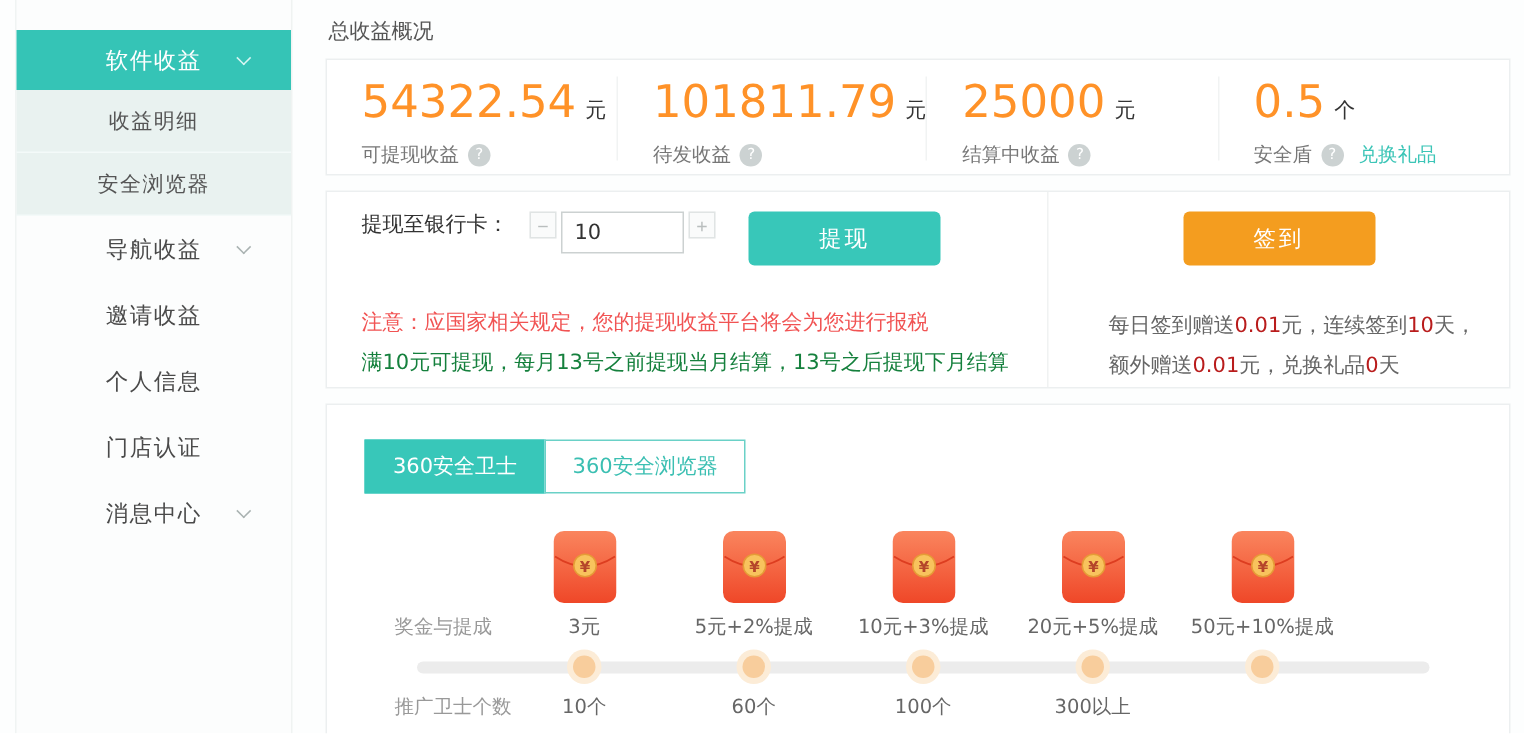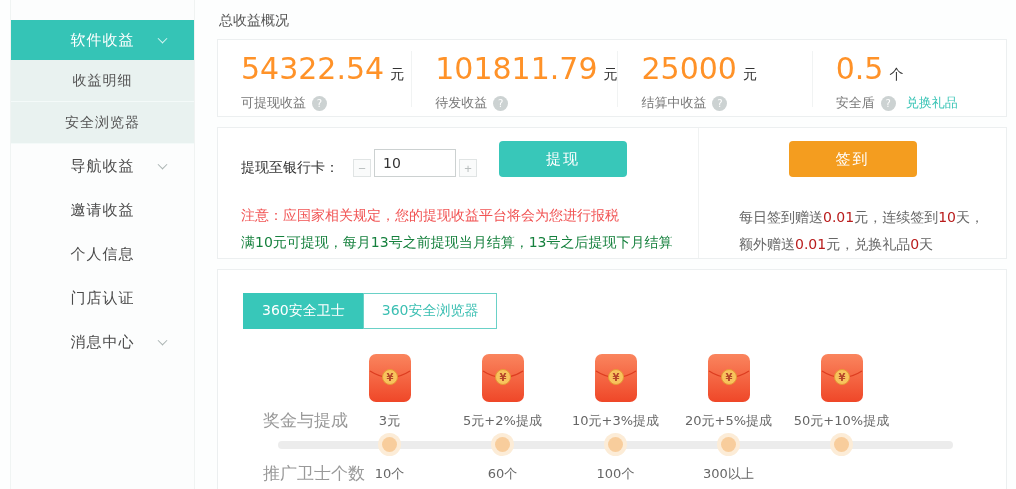--- a/index.html
+++ b/index.html
@@ -35,21 +35,21 @@
   .stat-unit { font-size:14px; color:#333; margin-left:6px; }
   .stat-label { margin-top:2px; font-size:13px; color:#777; display:flex; align-items:center; }
   .help-icon { display:inline-block; width:15px; height:15px; margin-left:6px; border-radius:50%;
                background:#ccd2d2; color:#fff; font-size:10px; line-height:15px; text-align:center; cursor:pointer; }
   .redeem-link { color:#3cc5b7; margin-left:10px; cursor:pointer; text-decoration:none; }
 
   
   .withdraw-card { margin-top:10px; height:132px; display:flex; }
   .wd-left { width:480px; padding:13px 0 0 23px; }
   .wd-right { flex:1; border-left:1px solid #f0f2f2; padding-top:13px; }
-  .wd-row { display:flex; align-items:flex-end; height:36px; }
+  .wd-row { display:flex; align-items:flex-start; height:36px; }
   .wd-label { font-size:14px; color:#333; margin-right:14px; }
   .step-btn { width:18px; height:18px; background:#fafbfb; border:1px solid #e0e4e4; color:#b9bebe;
               font-size:13px; line-height:15px; text-align:center; cursor:pointer; user-select:none; }
   .amt-input { width:82px; height:28px; border:1px solid #ccd1d1; margin:0 3px; padding:0 8px;
                font-size:14px; color:#333; font-family:inherit; }
   .btn { border:none; border-radius:4px; width:128px; height:36px; font-size:15px; color:#fff;
          cursor:pointer; font-family:inherit; letter-spacing:2px; }
   .btn-withdraw { background:#38c7b9; margin-left:22px; }
   .btn-signin { background:#f49d1f; display:block; margin:0 auto; }
   .note-red { margin-top:25px; font-size:14px; color:#f15353; line-height:27px; }
@@ -62,21 +62,21 @@
   .tabs { display:flex; padding-left:25px; }
   .tab { height:36px; display:flex; align-items:center; padding:0 18px; font-size:14px;
          color:#3bbfb2; background:#fff; border:1px solid #6ad1c7; cursor:pointer; }
   .tab + .tab { margin-left:-1px; }
   .tab.active { background:#38c7b9; border-color:#38c7b9; color:#fff; }
 
   .tier-grid { display:grid; grid-template-columns:90px repeat(5,113px); padding-left:25px; align-items:center; }
   .env-row { margin-top:25px; }
   .env-cell { display:flex; justify-content:center; }
   .bonus-row { margin-top:7px; height:18px; }
-  .row-label { font-size:17px; color:#999; padding-left:20px; white-space:nowrap; }
+  .row-label { font-size:13px; color:#999; padding-left:20px; white-space:nowrap; }
   .tier-val { font-size:13px; color:#666; text-align:center; white-space:nowrap; }
   .slider-row { position:relative; margin-top:7px; height:22px; }
   .slider-track { position:absolute; left:60px; top:7px; width:675px; height:8px;
                   background:#ececec; border-radius:4px; }
   .dots-grid { position:relative; }
   .dot-cell { display:flex; justify-content:center; }
   .dot { width:15px; height:15px; border-radius:50%; background:#f8cd9c;
          box-shadow:0 0 0 4px #fcecd7; margin-top:3px; }
   .count-row { height:18px; margin-top:6px; }
 </style>

